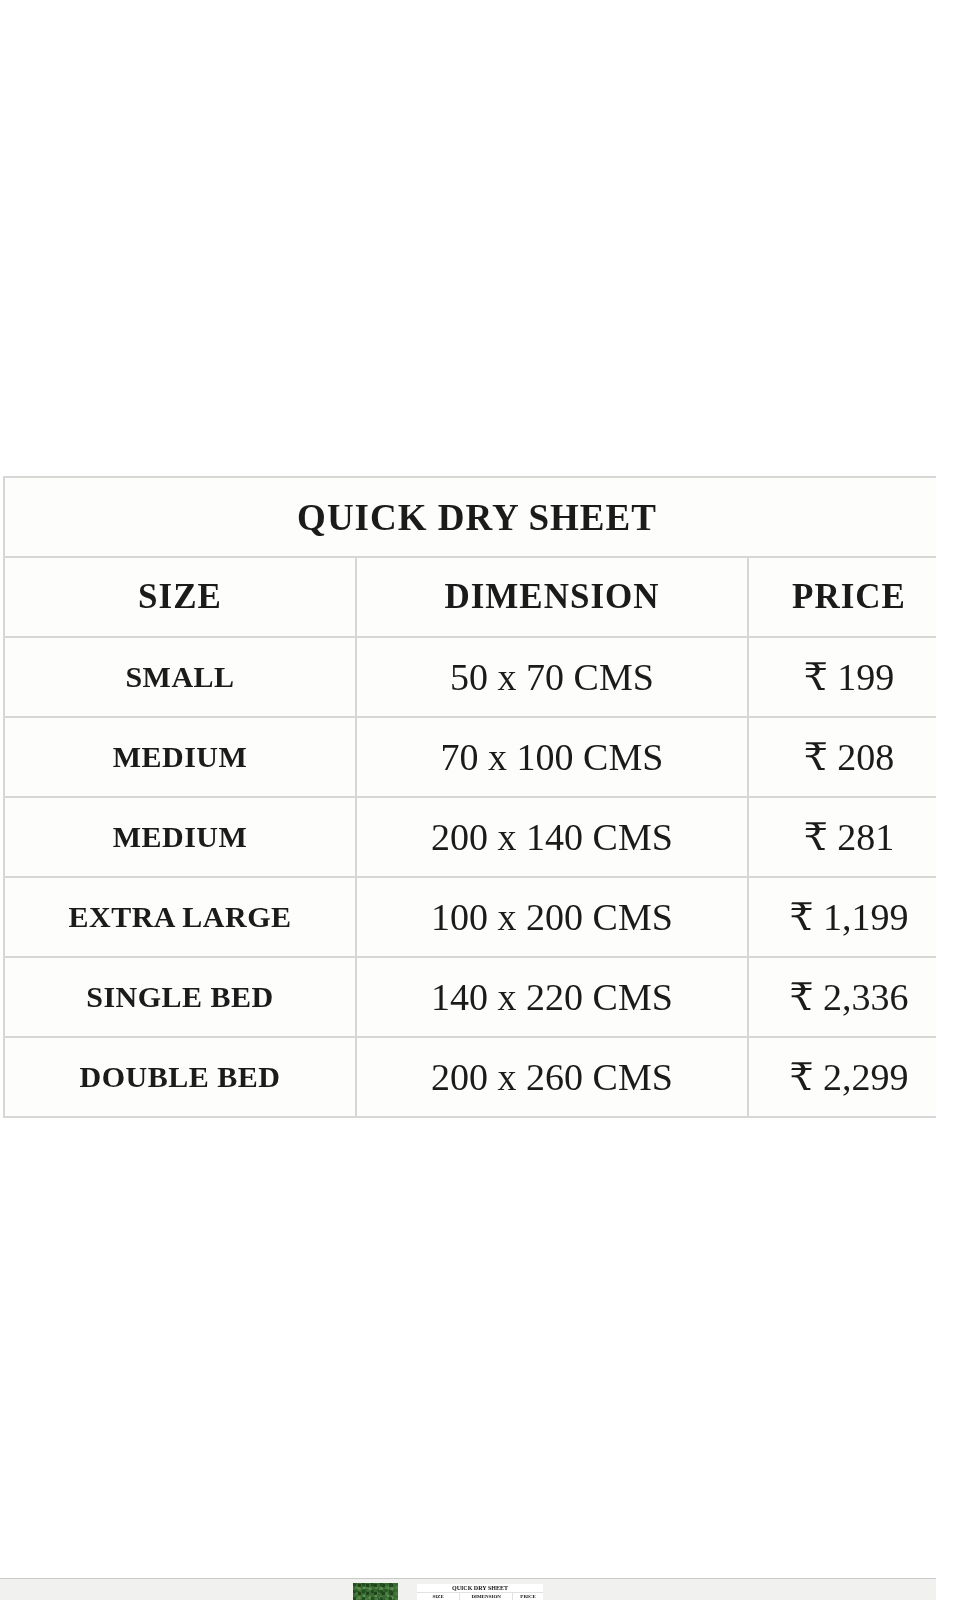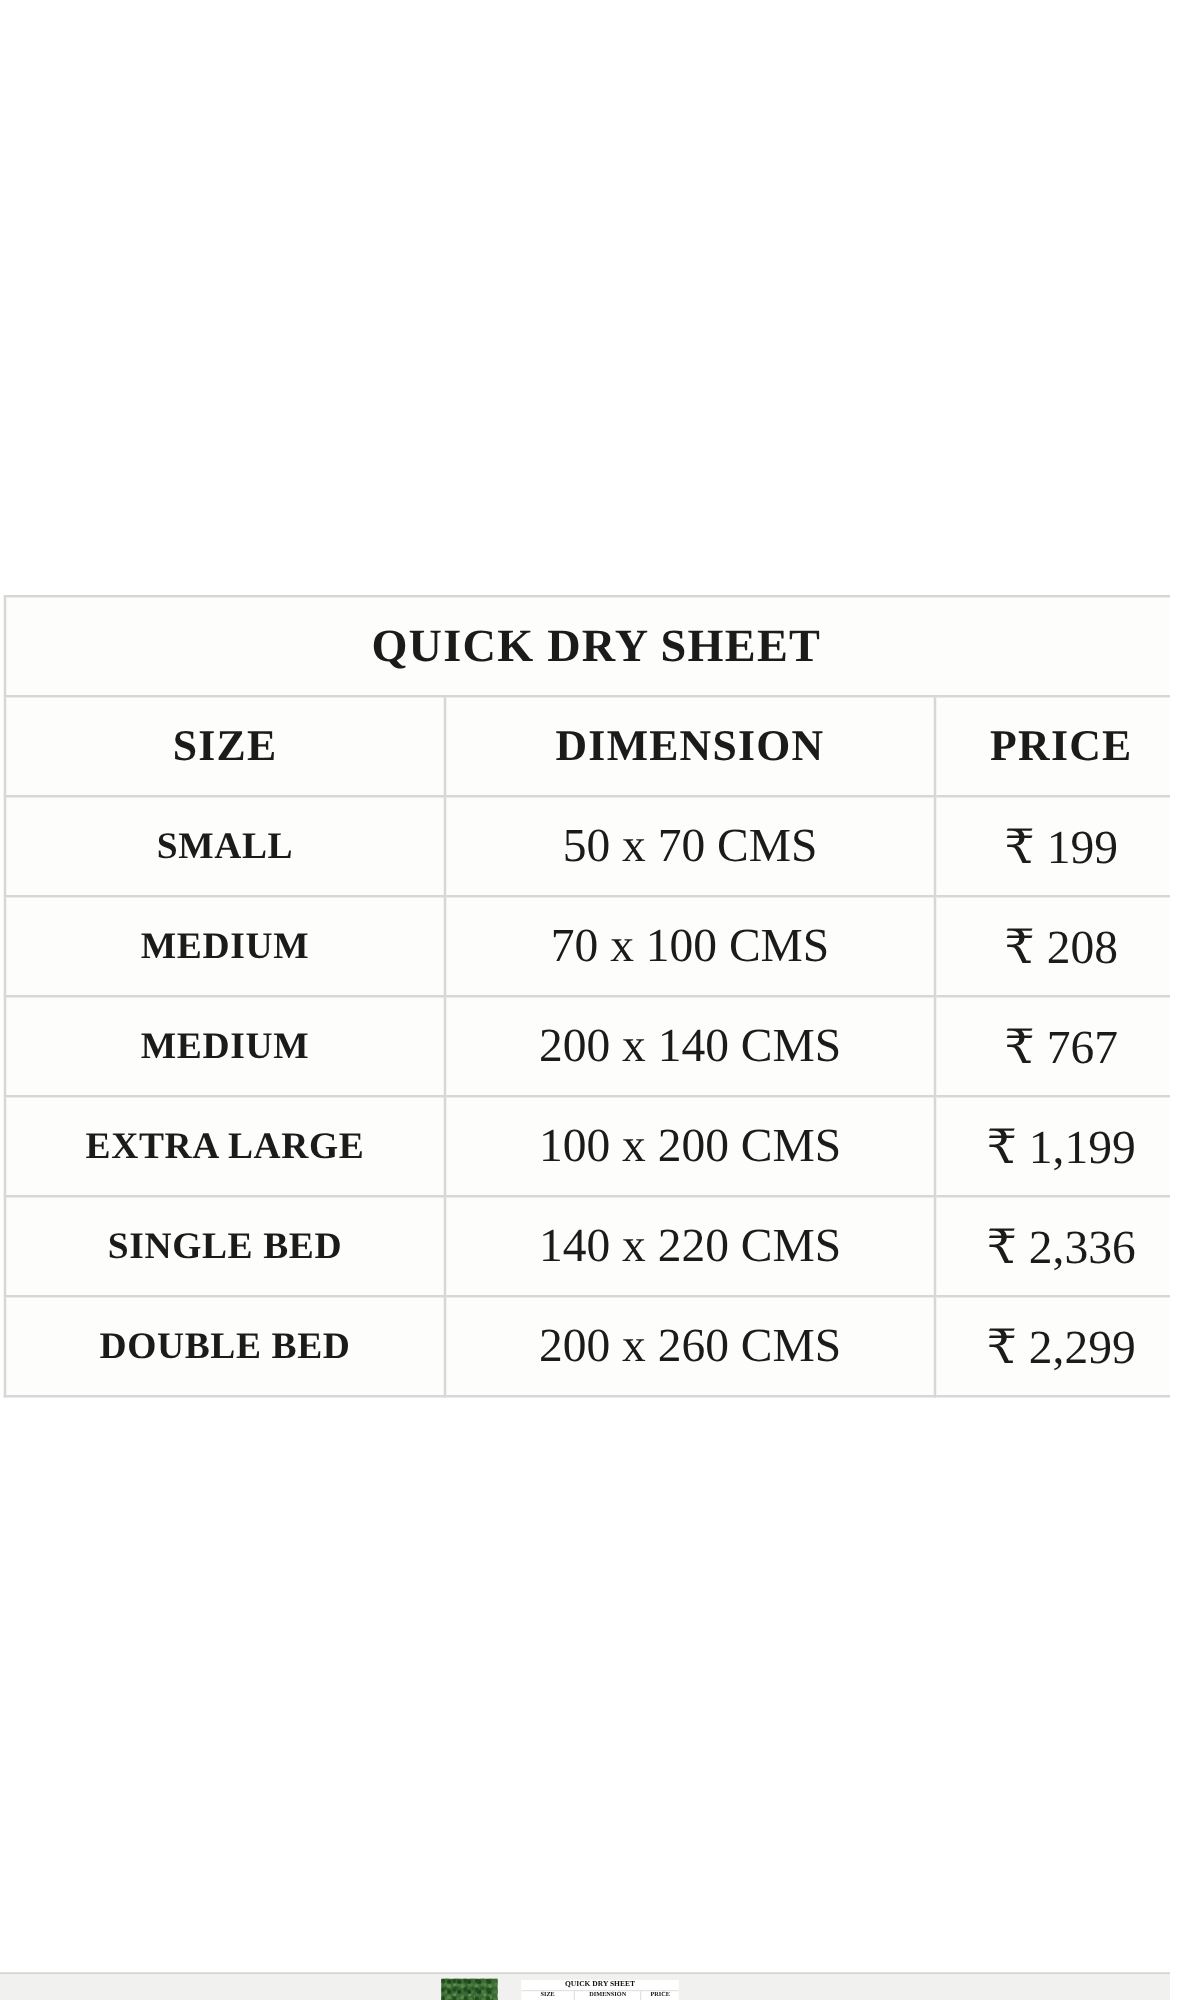--- a/index.html
+++ b/index.html
@@ -145,21 +145,21 @@
           <td class="price-cell">₹ 199</td>
         </tr>
         <tr>
           <td class="size-cell">MEDIUM</td>
           <td class="dim-cell">70 x 100 CMS</td>
           <td class="price-cell">₹ 208</td>
         </tr>
         <tr>
           <td class="size-cell">MEDIUM</td>
           <td class="dim-cell">200 x 140 CMS</td>
-          <td class="price-cell">₹ 767</td>
+          <td class="price-cell">₹ 281</td>
         </tr>
         <tr>
           <td class="size-cell">EXTRA LARGE</td>
           <td class="dim-cell">100 x 200 CMS</td>
           <td class="price-cell">₹ 1,199</td>
         </tr>
         <tr>
           <td class="size-cell">SINGLE BED</td>
           <td class="dim-cell">140 x 220 CMS</td>
           <td class="price-cell">₹ 2,336</td>

